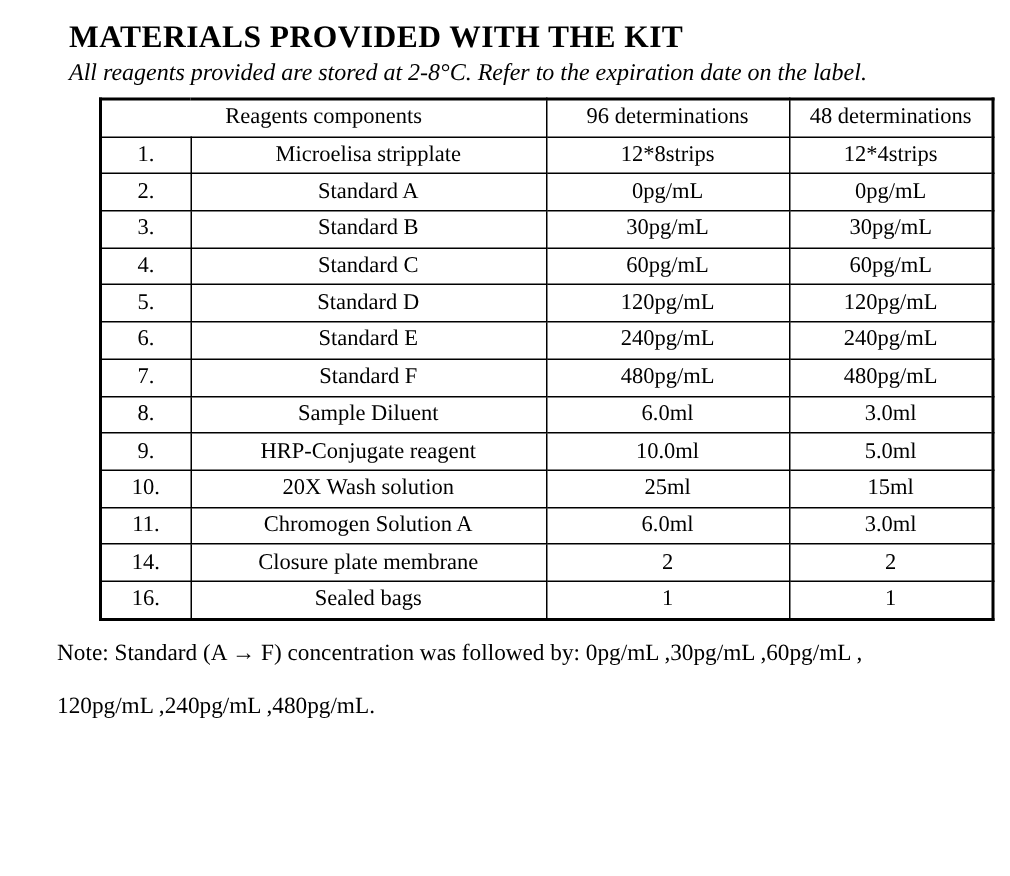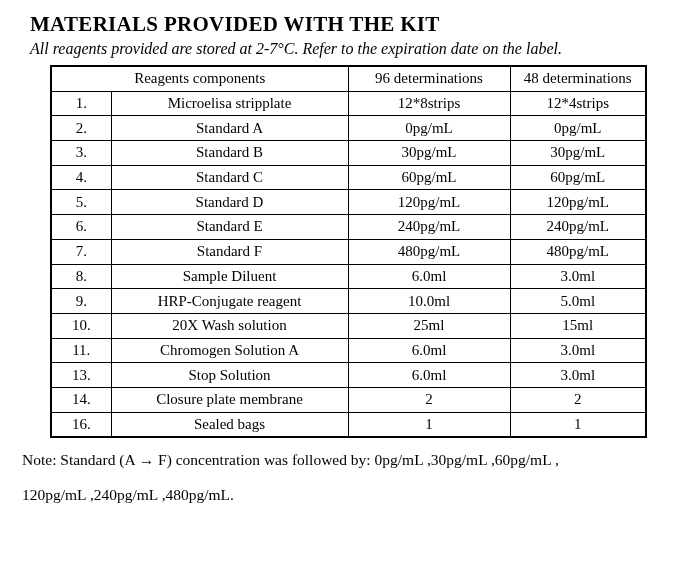--- a/index.html
+++ b/index.html
@@ -9,21 +9,21 @@
     width: 673px;
     height: 584px;
     font-family: "Liberation Serif", serif;
     color: #000000;
     overflow: hidden;
   }
   .page {
     box-sizing: border-box;
     width: 673px;
     height: 584px;
-    padding: 10px 0 0 30px;
+    padding: 10px 0 0 46px;
   }
   .doc-title {
     font-size: 21px;
     font-weight: bold;
     margin: 2px 0 3px 0;
     letter-spacing: 0.3px;
     white-space: nowrap;
   }
   .doc-subtitle {
     font-style: italic;
@@ -57,21 +57,21 @@
     white-space: nowrap;
   }
   .note-line.first { margin-top: 13px; }
   .note-line.second { margin-top: 17px; }
 </style>
 </head>
 <body>
 
 <div class="page">
   <h1 class="doc-title">MATERIALS PROVIDED WITH THE KIT</h1>
-  <p class="doc-subtitle">All reagents provided are stored at 2-7°C. Refer to the expiration date on the label.</p>
+  <p class="doc-subtitle">All reagents provided are stored at 2-8°C. Refer to the expiration date on the label.</p>
 
   <table class="materials">
     <colgroup>
       <col style="width:60px">
       <col style="width:237px">
       <col style="width:162px">
       <col style="width:136px">
     </colgroup>
     <thead>
       <tr>
@@ -141,26 +141,20 @@
         <td>25ml</td>
         <td>15ml</td>
       </tr>
       <tr>
         <td>11.</td>
         <td>Chromogen Solution A</td>
         <td>6.0ml</td>
         <td>3.0ml</td>
       </tr>
       <tr>
-        <td>13.</td>
-        <td>Stop Solution</td>
-        <td>6.0ml</td>
-        <td>3.0ml</td>
-      </tr>
-      <tr>
         <td>14.</td>
         <td>Closure plate membrane</td>
         <td>2</td>
         <td>2</td>
       </tr>
       <tr>
         <td>16.</td>
         <td>Sealed bags</td>
         <td>1</td>
         <td>1</td>

